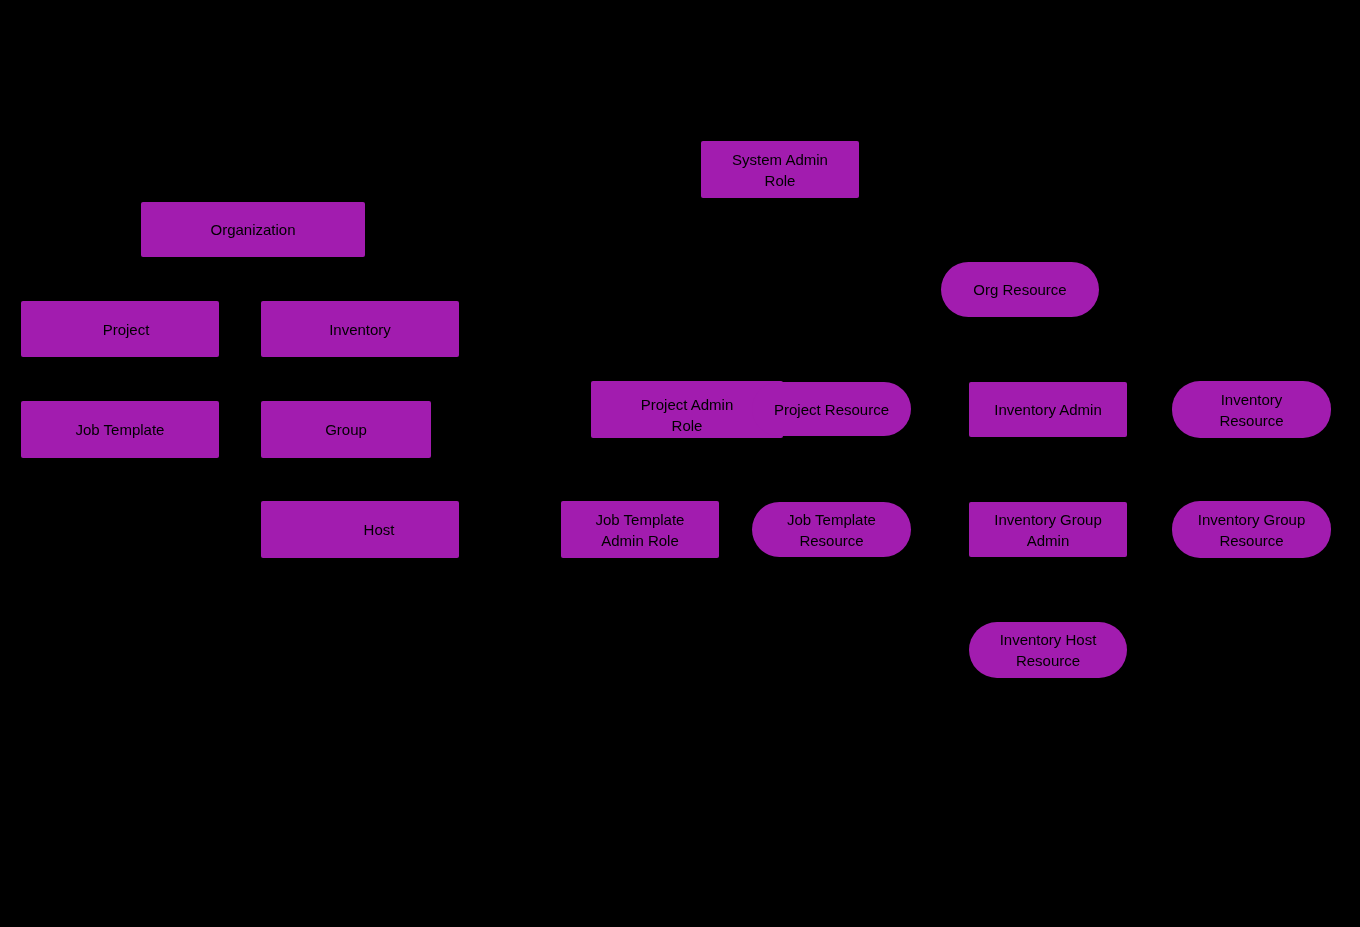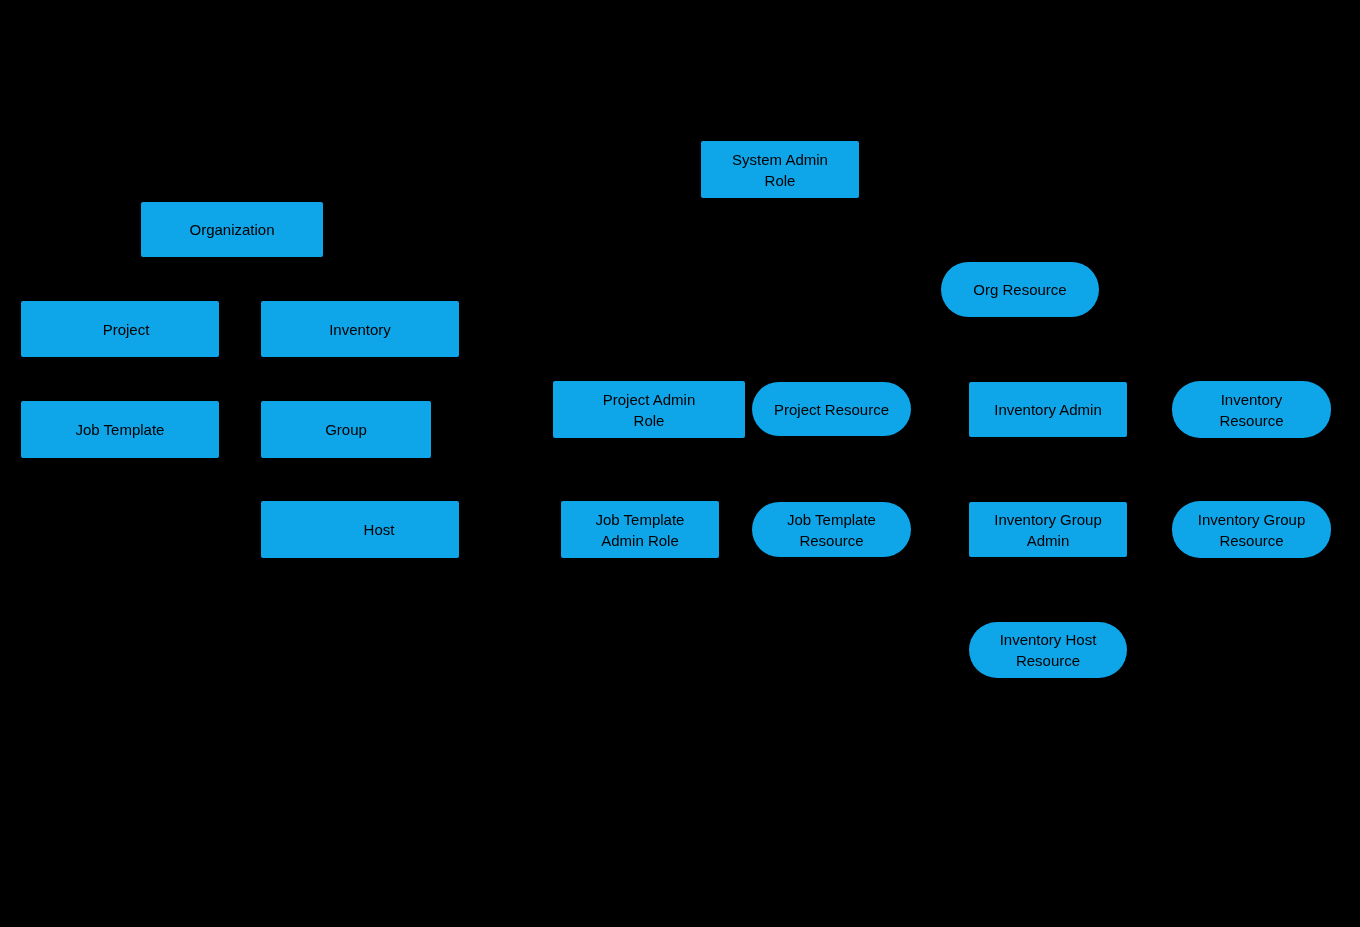--- a/index.html
+++ b/index.html
@@ -10,21 +10,21 @@
   .canvas {
     position: relative;
     width: 1360px;
     height: 927px;
     background: #000000;
     overflow: hidden;
     font-family: "Liberation Sans", sans-serif;
   }
   .node {
     position: absolute;
-    background: #0ea5e9;
+    background: #a21caf;
     color: #000000;
     display: flex;
     align-items: center;
     justify-content: center;
     text-align: center;
     font-size: 15px;
     line-height: 21px;
     box-sizing: border-box;
     padding: 2px 6px;
   }
@@ -36,21 +36,21 @@
   }
   .label {
     white-space: pre-line;
   }
 </style>
 </head>
 <body>
 
 <div class="canvas">
 
-  <div class="node rect" style="left:141px; top:202px; width:182px; height:55px;">
+  <div class="node rect" style="left:141px; top:202px; width:224px; height:55px;">
     <span class="label">Organization</span>
   </div>
 
   <div class="node rect" style="left:21px; top:301px; width:198px; height:56px;padding-left:18px;">
     <span class="label">Project</span>
   </div>
 
   <div class="node rect" style="left:261px; top:301px; width:198px; height:56px;">
     <span class="label">Inventory</span>
   </div>
@@ -70,21 +70,21 @@
   <div class="node rect" style="left:701px; top:141px; width:158px; height:57px;">
     <span class="label">System Admin
 Role</span>
   </div>
 
 
   <div class="node pill" style="left:941px; top:262px; width:158px; height:55px;">
     <span class="label">Org Resource</span>
   </div>
 
-  <div class="node rect" style="left:553px; top:381px; width:192px; height:57px;">
+  <div class="node rect" style="left:591px; top:381px; width:192px; height:57px;align-items:flex-end;">
     <span class="label">Project Admin
 Role</span>
   </div>
 
   <div class="node pill" style="left:752px; top:382px; width:159px; height:54px;">
     <span class="label">Project Resource</span>
   </div>
 
   <div class="node rect" style="left:969px; top:382px; width:158px; height:55px;">
     <span class="label">Inventory Admin</span>

